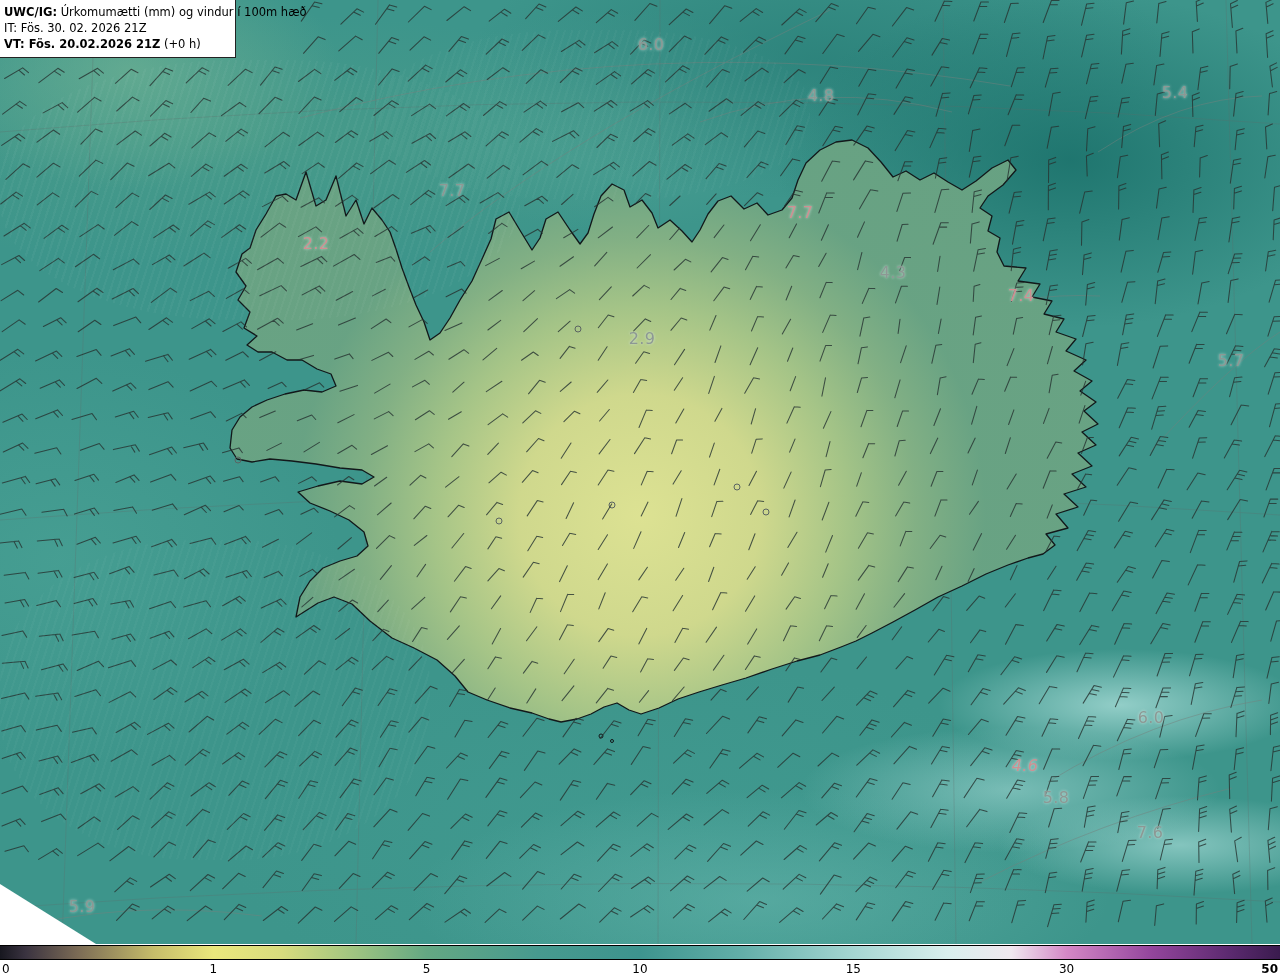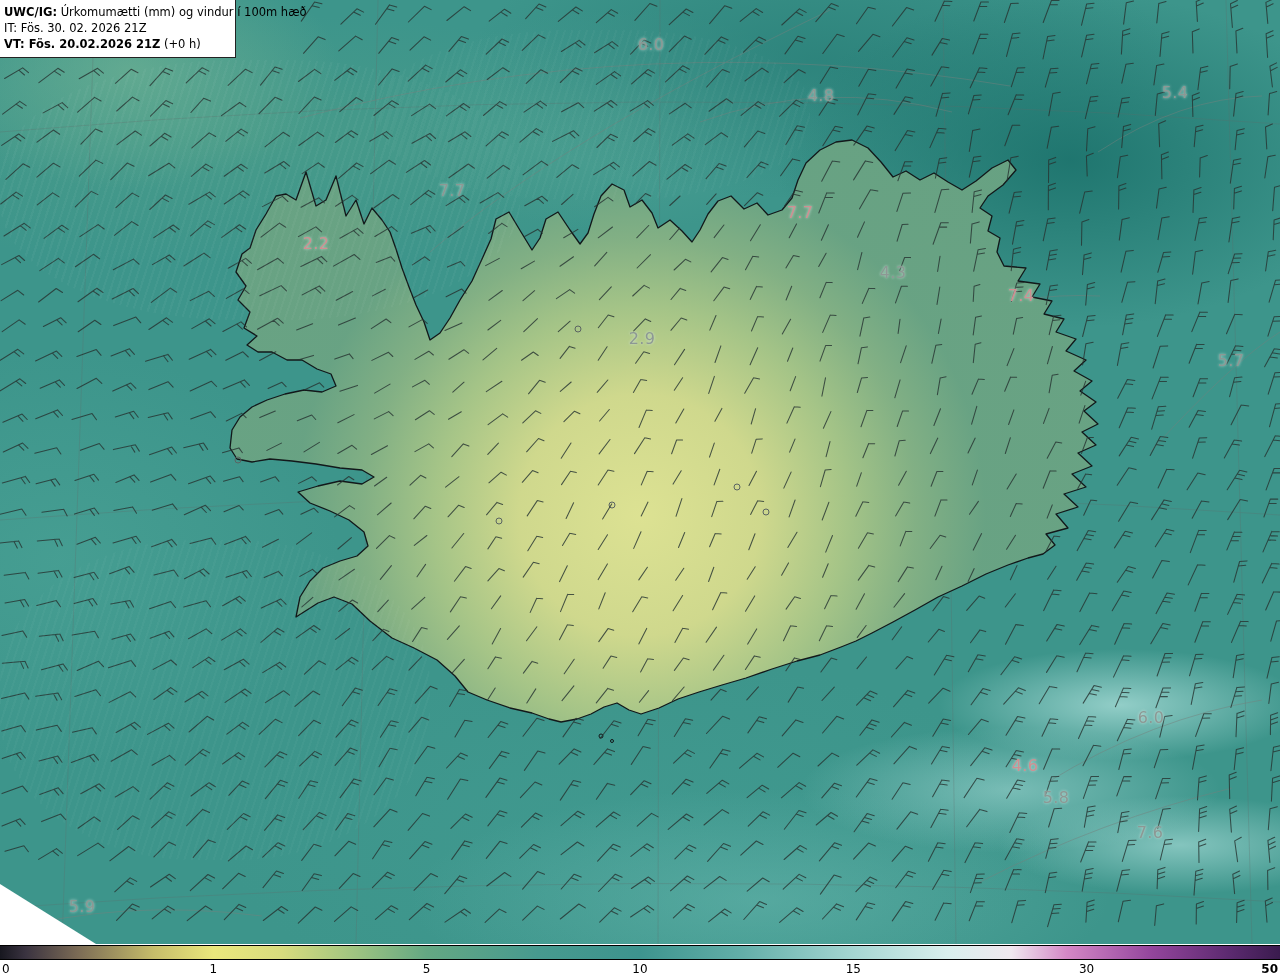--- a/index.html
+++ b/index.html
@@ -105,21 +105,21 @@
         <div class="clabel" style="left: 821px; top: 95px; color: rgb(141, 152, 148);">4.8</div>
         <div class="clabel" style="left: 1175px; top: 92px; color: rgb(141, 152, 148);">5.4</div>
         <div class="clabel" style="left: 452px; top: 190px; color: rgb(141, 152, 148);">7.7</div>
         <div class="clabel" style="left: 316px; top: 243px; color: rgb(207, 143, 146);">2.2</div>
         <div class="clabel" style="left: 800px; top: 212px; color: rgb(207, 143, 146);">7.7</div>
         <div class="clabel" style="left: 893px; top: 272px; color: rgb(141, 152, 148); text-align: right;">4.3</div>
         <div class="clabel" style="left: 1021px; top: 295px; color: rgb(207, 143, 146);">7.4</div>
         <div class="clabel" style="left: 628px; top: 338px; color: rgb(141, 152, 148); margin-left: 14px;">2.9</div>
         <div class="clabel" style="left: 1231px; top: 360px; color: rgb(141, 152, 148);">5.7</div>
         <div class="clabel" style="left: 1151px; top: 717px; color: rgb(141, 152, 148);">6.0</div>
-        <div class="clabel" style="left: 1025px; top: 765px; color: rgb(207, 143, 146);">4.6</div>
+        <div class="clabel" style="left: 1025px; top: 765px; color: rgb(207, 143, 146); font-style: italic;">4.6</div>
         <div class="clabel" style="left: 1056px; top: 797px; color: rgb(141, 152, 148);">5.8</div>
         <div class="clabel" style="left: 1150px; top: 832px; color: rgb(141, 152, 148);">7.6</div>
         <div class="clabel" style="left: 82px; top: 906px; color: rgb(141, 152, 148);">5.9</div>
       </div>
     <div id="corner-bl"></div>
 
     <div id="title-box">
       <div><b>UWC/IG:</b><span> Úrkomumætti (mm) og vindur í 100m hæð</span></div>
       <div>IT: Fös. 30. 02. 2026 21Z</div>
       <div><b>VT: Fös. 20.02.2026 21Z</b><span> (+0 h)</span></div>
@@ -127,17 +127,17 @@
   </div>
 
   <div id="footer">
     <div id="cbar-strip" style="background: linear-gradient(90deg, rgb(23, 23, 31) 0%, rgb(58, 51, 64) 2%, rgb(122, 106, 85) 6%, rgb(198, 189, 106) 12%, rgb(234, 231, 124) 16.7%, rgb(216, 220, 126) 22%, rgb(156, 195, 129) 28%, rgb(100, 168, 131) 33.3%, rgb(71, 154, 143) 42%, rgb(61, 148, 142) 50%, rgb(99, 175, 169) 58%, rgb(165, 214, 210) 66.7%, rgb(217, 239, 237) 74%, rgb(240, 232, 239) 79%, rgb(212, 136, 198) 83.3%, rgb(147, 69, 156) 90%, rgb(92, 42, 112) 96%, rgb(58, 27, 78) 100%);"></div>
     <div id="cbar-ticks">
         <span class="cbar-tick" style="left: 0%; transform: translateX(2px);">0</span>
         <span class="cbar-tick" style="left: 16.67%; transform: translateX(-50%);">1</span>
         <span class="cbar-tick" style="left: 33.33%; transform: translateX(-50%);">5</span>
         <span class="cbar-tick" style="left: 50%; transform: translateX(-50%);">10</span>
         <span class="cbar-tick" style="left: 66.67%; transform: translateX(-50%);">15</span>
-        <span class="cbar-tick" style="left: 83.33%; transform: translateX(-50%); margin-left: 20px;">30</span>
+        <span class="cbar-tick" style="left: 83.33%; transform: translateX(-50%);">30</span>
         <span class="cbar-tick" style="left: 100%; transform: translateX(calc(-100% - 2px)); font-weight: bold;">50</span>
       </div>
   </div>
 </div>
 
 </body></html>

